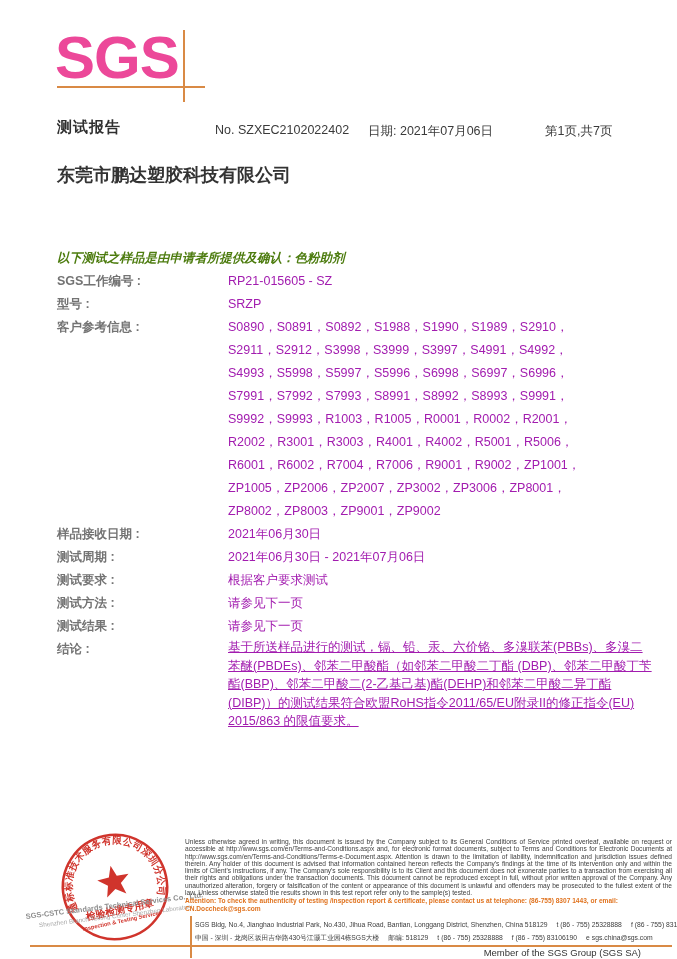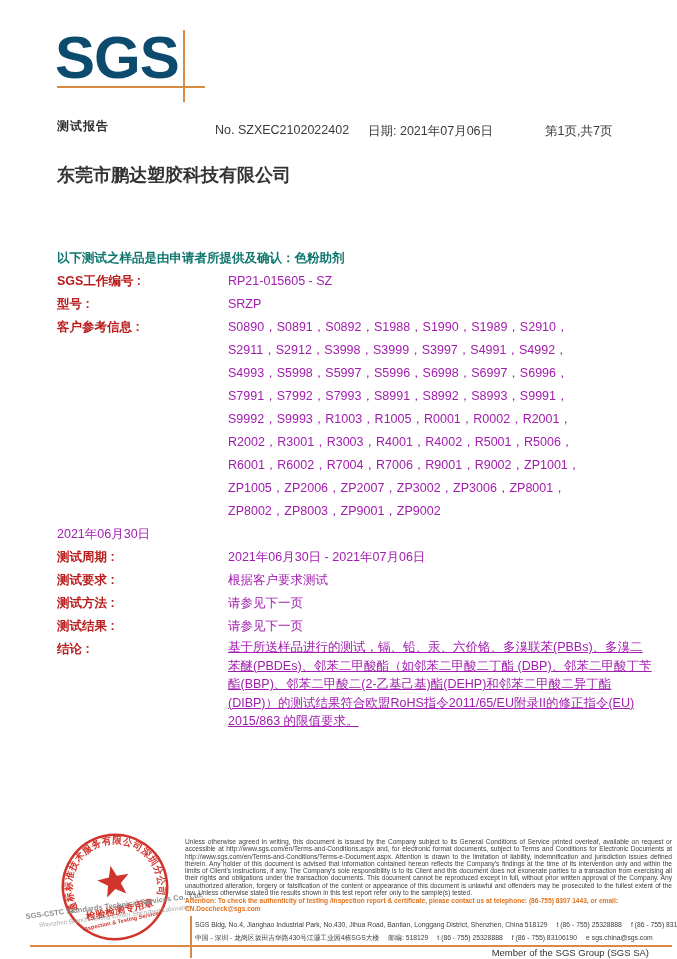--- a/index.html
+++ b/index.html
@@ -13,38 +13,38 @@
     width:677px; height:959px;
     margin:0 auto;
     background:#ffffff;
     overflow:hidden;
   }
 
   
   .logo-text {
     position:absolute; left:55px; top:30px;
     font-size:60px; font-weight:bold; line-height:56px;
-    letter-spacing:-1px; color:#0c4a6e;
+    letter-spacing:-1px; color:#ec4899;
   }
   .logo-hrule { position:absolute; left:57px; top:86px; width:148px; height:2px; background:#d98a45; }
   .logo-vrule { position:absolute; left:183px; top:30px; width:2px; height:72px; background:#d98a45; }
 
-  .report-title { position:absolute; left:57px; top:118px; font-size:12px; font-weight:bold; letter-spacing:1px; color:#2f2f2f; }
+  .report-title { position:absolute; left:57px; top:118px; font-size:15px; font-weight:bold; letter-spacing:1px; color:#2f2f2f; }
   .report-no   { position:absolute; left:215px; top:123px; font-size:12.5px; }
   .report-date { position:absolute; left:368px; top:123px; font-size:12.5px; }
   .report-page { position:absolute; left:545px; top:123px; font-size:12.5px; }
 
   
   .applicant { position:absolute; left:57px; top:162px; font-size:18px; font-weight:bold; line-height:26px; color:#333; }
 
   
   .content { position:absolute; left:57px; top:247px; width:604px; font-size:12.5px; }
-  .sample-intro { font-weight:bold; line-height:23px; color:#0f766e; }
+  .sample-intro { font-weight:bold; line-height:23px; color:#4d7c0f;font-style:italic; }
   .row { display:flex; align-items:flex-start; }
-  .row .label { width:171px; flex:none; font-weight:bold; line-height:23px; color:#b91c1c; }
+  .row .label { width:171px; flex:none; font-weight:bold; line-height:23px; color:#737373; }
   .row .value { flex:1; line-height:23px; color:#a21caf; }
   .ref-line { line-height:23px; }
   .row.conclusion .value { line-height:18.5px; padding-right:6px;text-decoration:underline; }
 
   
   .stamp-wrap { position:absolute; left:56px; top:828px; width:118px; height:118px; transform:rotate(-12deg); }
   .stamp-wrap svg { width:100%; height:100%; }
   .stamp-company {
     position:absolute; left:22px; top:901px; width:186px; text-align:center;
     transform:rotate(-7deg); line-height:10px;
@@ -58,21 +58,21 @@
   }
   .attention { margin-top:1px; color:#e0731f; font-weight:bold; text-align:left; }
 
   .address { position:absolute; left:195px; top:918px; width:477px; }
   .addr-row { display:flex; gap:9px; font-size:6.8px; line-height:13px; color:#3d3d3d; white-space:nowrap; }
   .addr-row span { flex:none; }
 
   .foot-hrule { position:absolute; left:30px; top:945px; width:642px; height:2px; background:#d98a45; }
   .foot-vrule { position:absolute; left:190px; top:916px; width:1.5px; height:42px; background:#d98a45; }
 
-  .member { position:absolute; right:28px; top:947px; font-size:9.5px; color:#333;padding-left:19px; }
+  .member { position:absolute; right:36px; top:947px; font-size:9.5px; color:#333;padding-left:19px; }
 </style>
 </head>
 <body>
 
 <div class="page">
 
   <div class="logo-text">SGS</div>
   <div class="logo-hrule"></div>
   <div class="logo-vrule"></div>
 
@@ -107,20 +107,21 @@
           <div class="ref-line">S7991，S7992，S7993，S8991，S8992，S8993，S9991，</div>
           <div class="ref-line">S9992，S9993，R1003，R1005，R0001，R0002，R2001，</div>
           <div class="ref-line">R2002，R3001，R3003，R4001，R4002，R5001，R5006，</div>
           <div class="ref-line">R6001，R6002，R7004，R7006，R9001，R9002，ZP1001，</div>
           <div class="ref-line">ZP1005，ZP2006，ZP2007，ZP3002，ZP3006，ZP8001，</div>
           <div class="ref-line">ZP8002，ZP8003，ZP9001，ZP9002</div>
         </div>
     </div>
 
     <div class="row">
+      <div class="label">样品接收日期 :</div>
       <div class="value">2021年06月30日</div>
     </div>
 
     <div class="row">
       <div class="label">测试周期 :</div>
       <div class="value">2021年06月30日 - 2021年07月06日</div>
     </div>
 
     <div class="row">
       <div class="label">测试要求 :</div>

